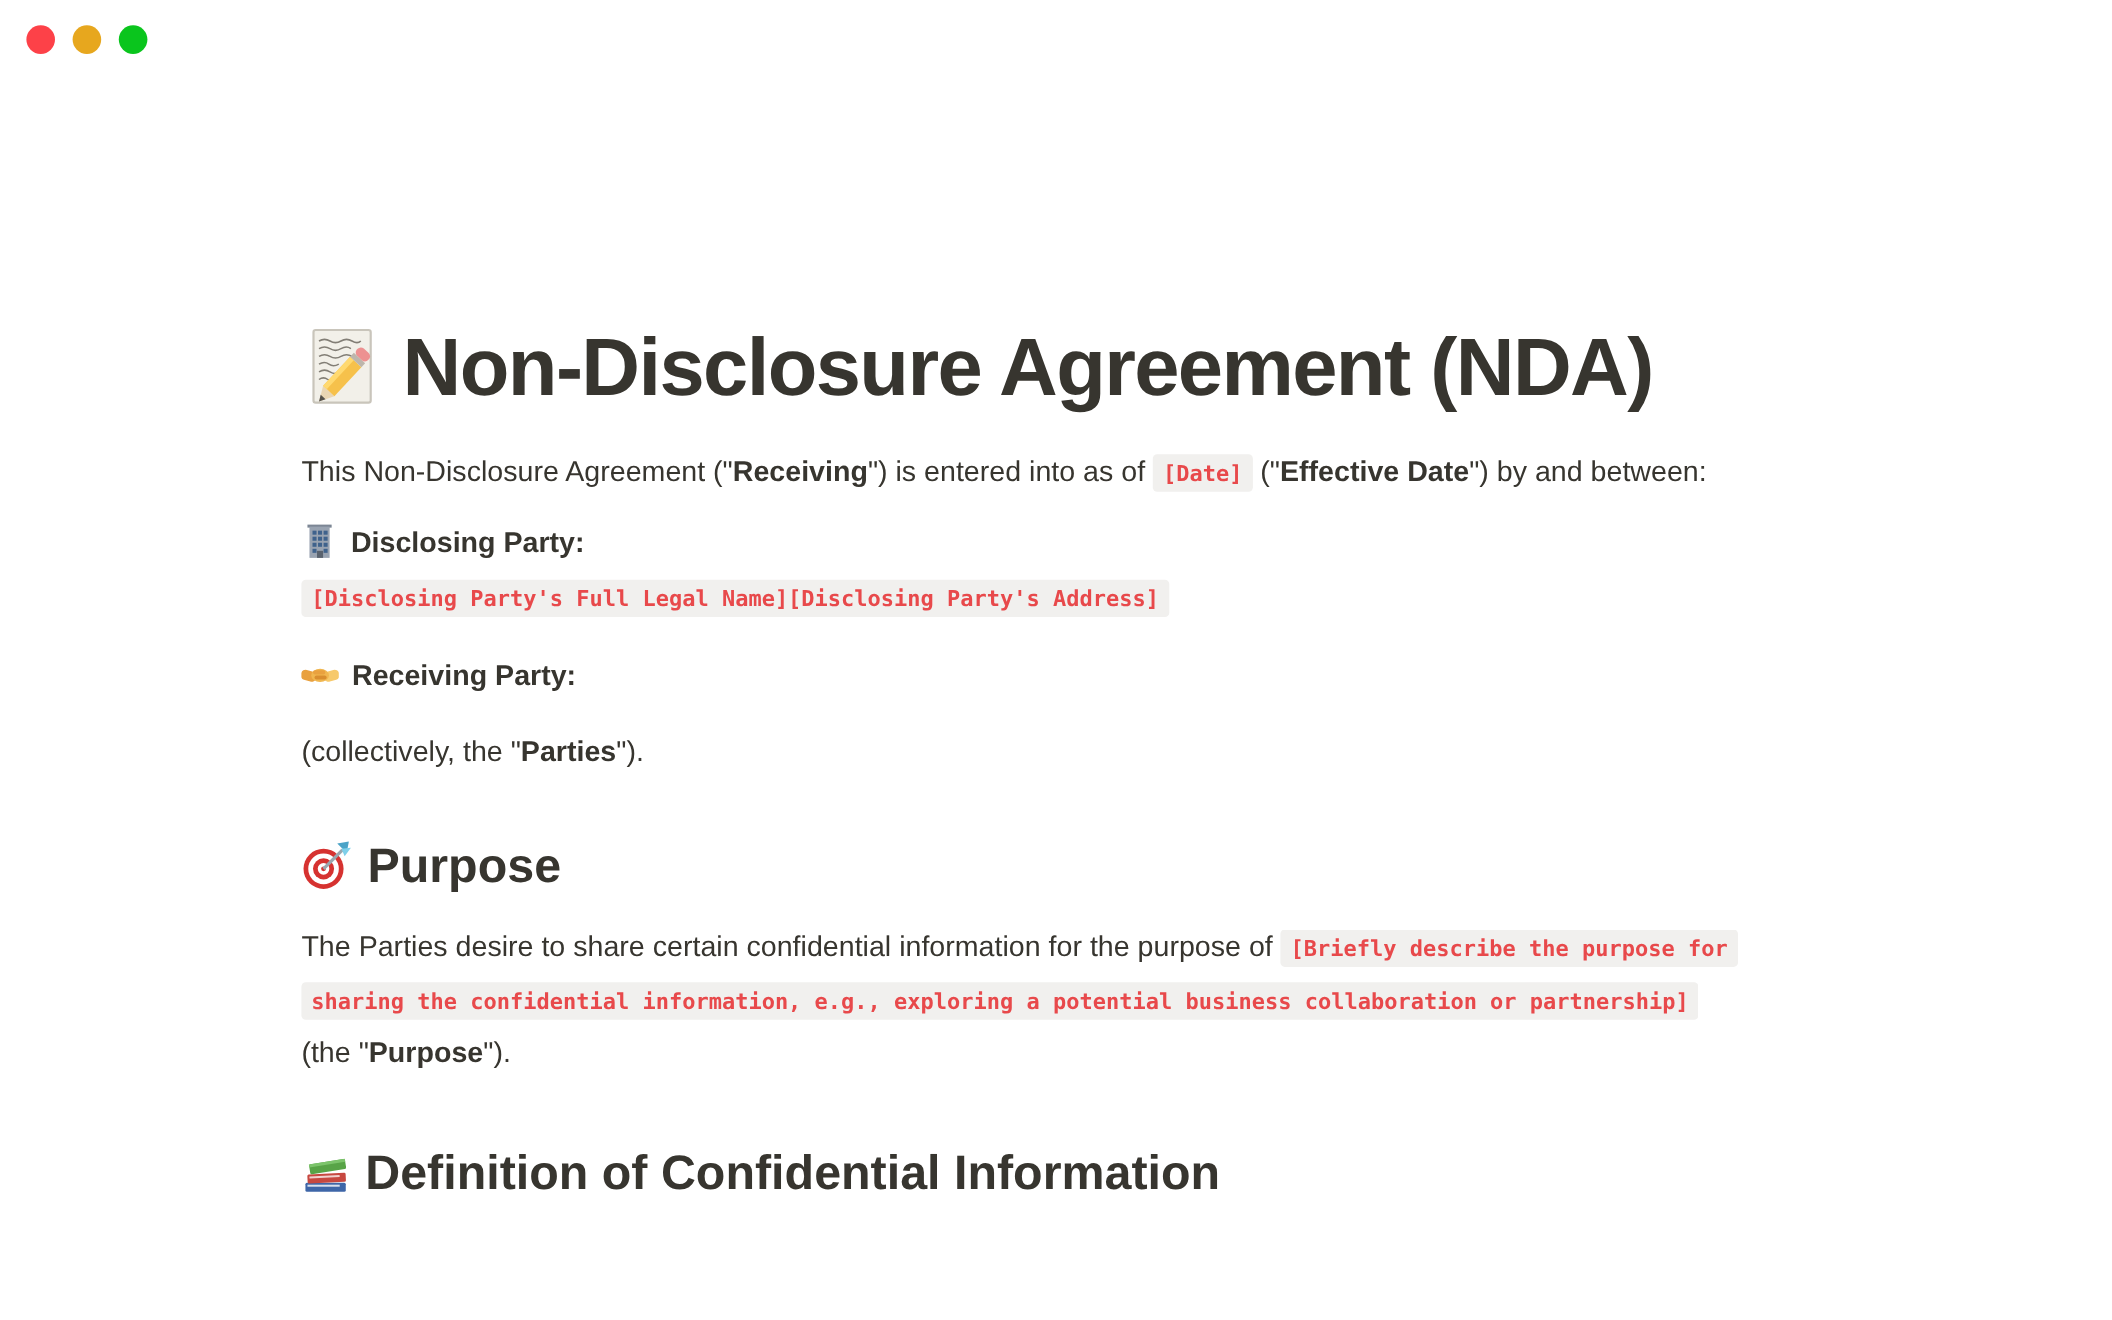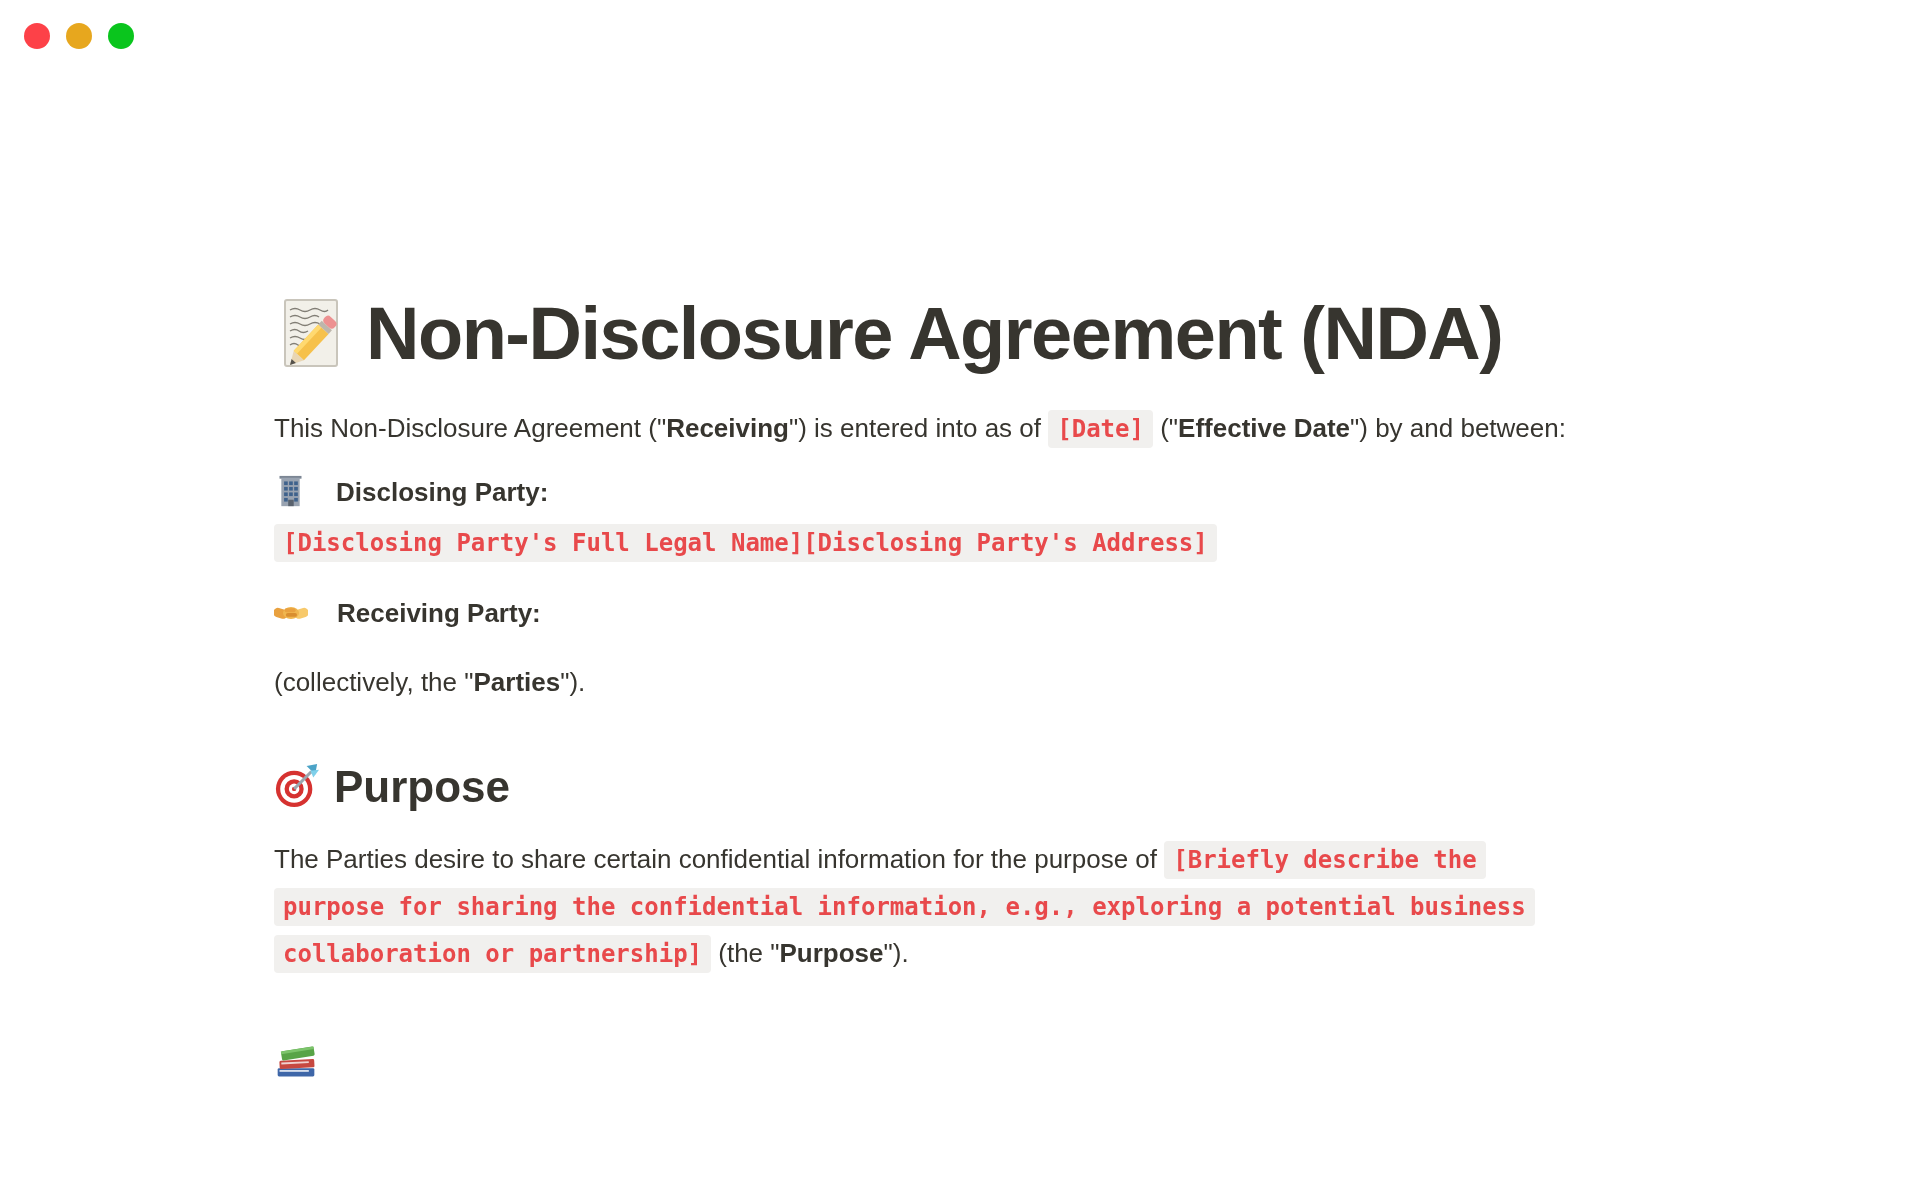--- a/index.html
+++ b/index.html
@@ -25,25 +25,25 @@
   .mt-intro   { margin-top:24px; }
   .mt-label   { margin-top:20px; }
   .mt-code    { margin-top:8px; }
   .mt-label2  { margin-top:24px; }
   .mt-collect { margin-top:26px; }
   .mt-para2   { margin-top:22px; }
 
   strong { font-weight:700; }
 
   .code { font-family:"DejaVu Sans Mono", monospace; font-weight:700;
-          font-size:24px; color:#E8494B; background:#F1F0EE;
+          font-size:20px; color:#E8494B; background:#F1F0EE;
           padding:5px 9px; border-radius:4px;
           -webkit-box-decoration-break:clone; box-decoration-break:clone; }
 
-  .party-label { display:flex; align-items:center; gap:29px;
+  .party-label { display:flex; align-items:center; gap:12px;
                  font-size:26px; font-weight:700; line-height:40px; }
 
   .code-line { line-height:46px; }
 
   .h2 { display:flex; align-items:center; gap:14px;
         font-size:44px; font-weight:700; line-height:1.25; margin-top:54px; }
   .h2-def { margin-top:60px; }
 </style>
 </head>
 <body>
@@ -139,15 +139,16 @@
       <rect x="6" y="36" width="32" height="2" fill="#FFFFFF" opacity="0.8"></rect>
       <g transform="rotate(-3 25 29)">
         <rect x="6" y="25" width="38" height="9" rx="1.5" fill="#C74840"></rect>
         <rect x="8" y="27" width="30" height="2" fill="#FFFFFF" opacity="0.75"></rect>
       </g>
       <g transform="rotate(-9 26 18)">
         <rect x="8" y="13" width="36" height="10" rx="1.5" fill="#58A447"></rect>
         <rect x="8" y="13" width="36" height="3" fill="#7CC46B"></rect>
       </g>
     </svg>
+    <span>Definition of Confidential Information</span>
   </h2>
 
 </div>
 
 </body></html>

